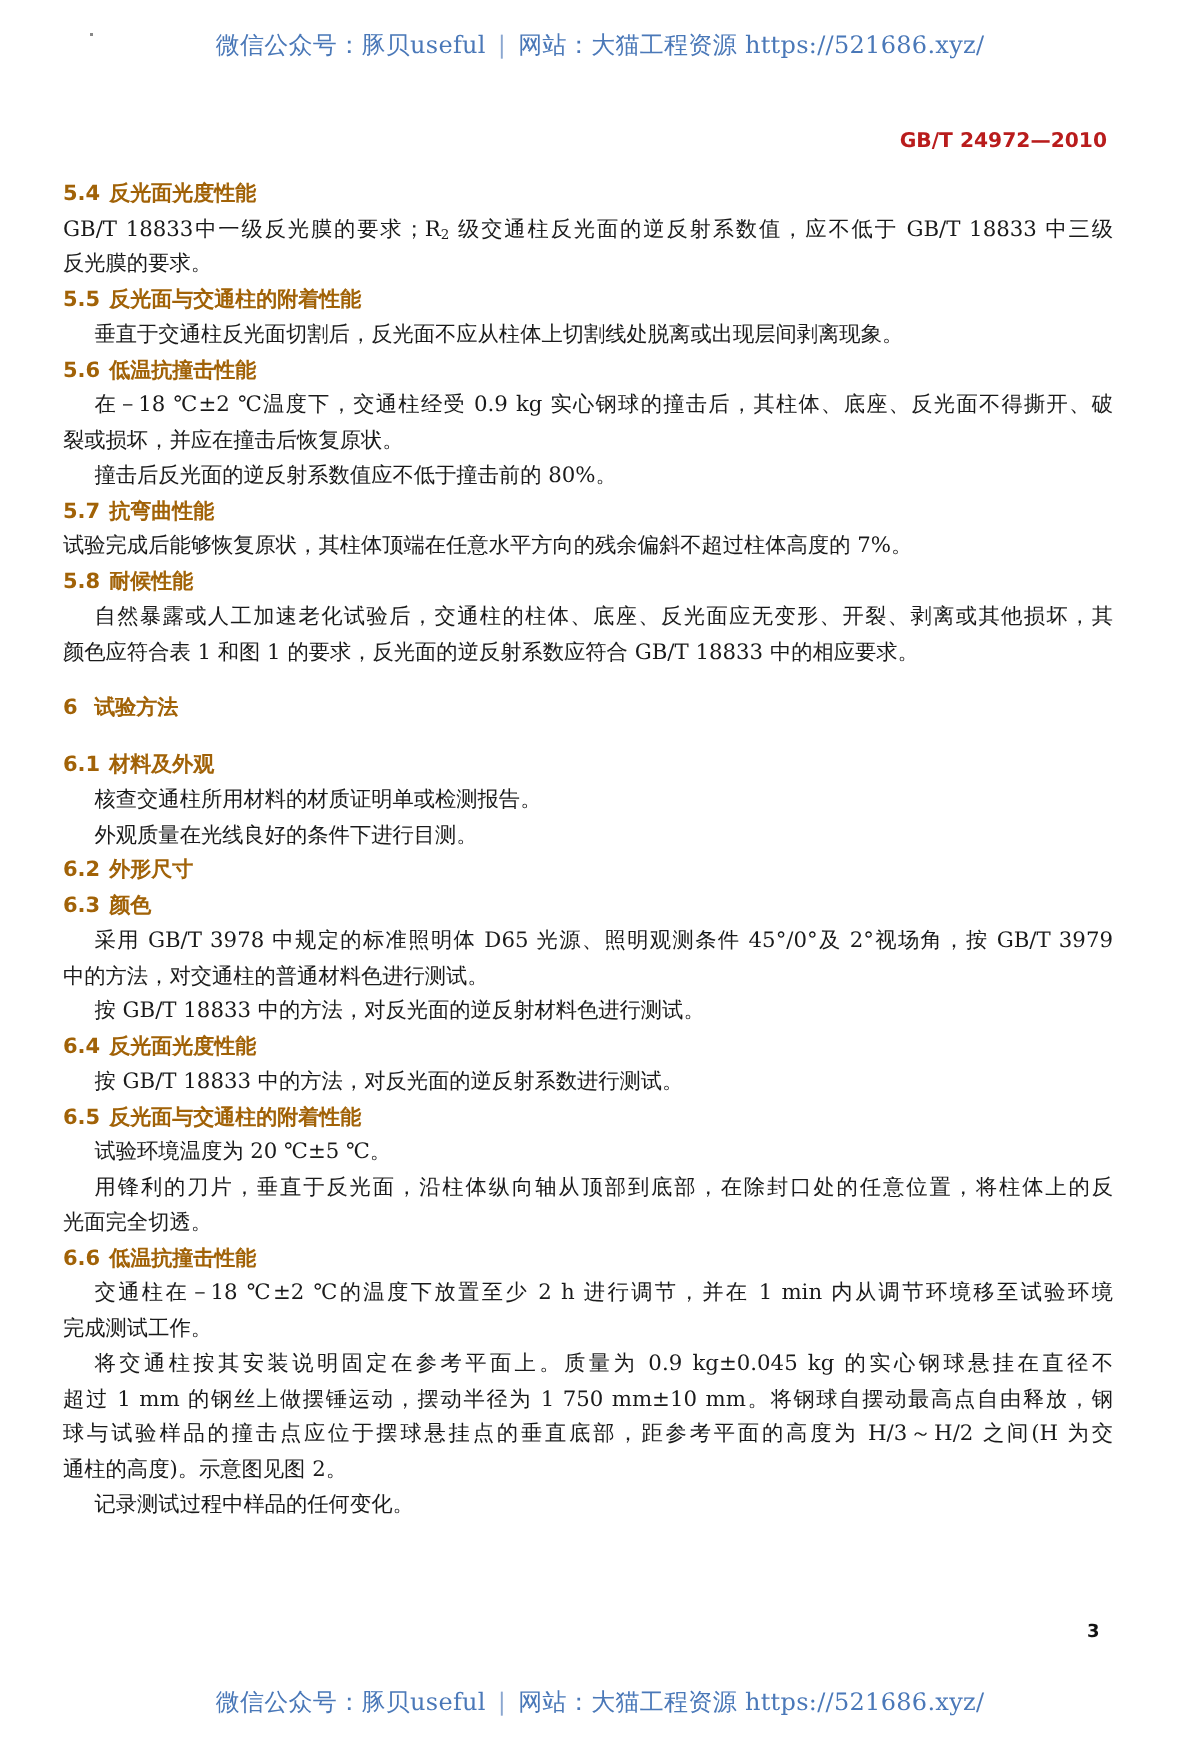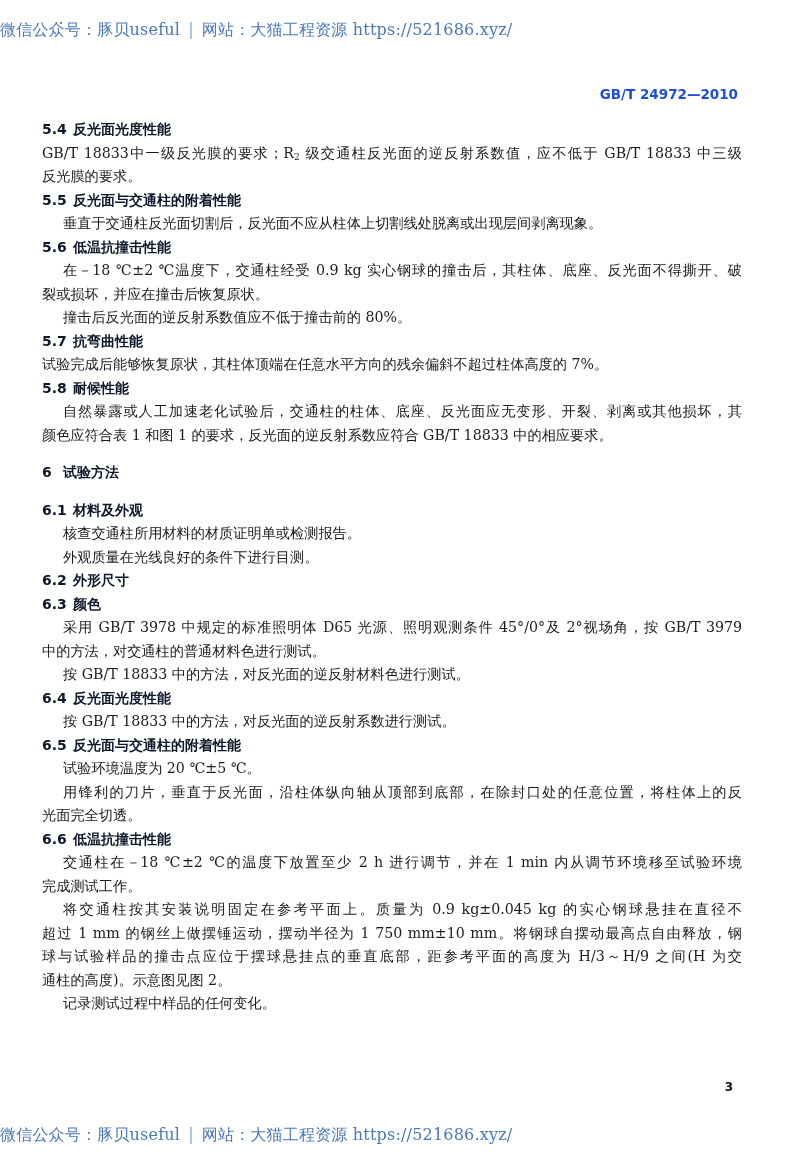--- a/index.html
+++ b/index.html
@@ -2,37 +2,37 @@
 <html><head>
 <meta charset="utf-8">
 <style>
   html, body { margin: 0; padding: 0; background: #ffffff; }
   body {
     width: 800px; height: 1168px; position: relative; overflow: hidden;
     font-family: "DejaVu Serif", "Liberation Serif", serif;
     color: #1a1a1a;
   }
   .watermark {
-    position: absolute; left: 0; width: 800px; 
+    position: absolute; left: 0; width: 800px; text-align: center;
     font-family: "DejaVu Serif", "Liberation Serif", serif;
     font-size: 16px; color: #4a78b8; letter-spacing: 0.2px;
   }
   .watermark .sep { margin: 0 8px; color: #8aa6d0; }
   .wm-top { top: 20px; }
   .wm-bottom { top: 1125px; }
   .std-code {
     position: absolute; right: 62px; top: 86px;
     font-family: "DejaVu Sans", "Liberation Sans", sans-serif;
-    font-weight: bold; font-size: 13.5px; color: #1d4ed8;
+    font-weight: bold; font-size: 13.5px; color: #b91c1c;
   }
   .content { position: absolute; left: 42px; top: 118px; width: 700px; }
   .line { height: 23.5px; line-height: 23.5px; font-size: 14.2px; white-space: nowrap; }
   .head {
     font-family: "DejaVu Sans", "Liberation Sans", sans-serif;
-    font-weight: bold; font-size: 14px; color: #0f172a;
+    font-weight: bold; font-size: 14px; color: #a16207;
   }
   .head .num { display: inline-block; width: 26px; margin-left: 0; font-weight: bold; }
   .head.h1 .num { width: 16px; }
   .indent { padding-left: 21px; }
   .justify { text-align: justify; text-align-last: justify; }
   .gap { height: 14px; }
   sub { font-size: 9px; vertical-align: -2px; }
   .page-num {
     position: absolute; right: 67px; top: 1080px;
     font-family: "DejaVu Sans", "Liberation Sans", sans-serif;
@@ -95,21 +95,21 @@
   <div class="line head"><span class="num">6.5</span> <span>反光面与交通柱的附着性能</span></div>
   <div class="line indent">试验环境温度为 20 ℃±5 ℃。</div>
   <div class="line indent justify">用锋利的刀片，垂直于反光面，沿柱体纵向轴从顶部到底部，在除封口处的任意位置，将柱体上的反</div>
   <div class="line">光面完全切透。</div>
 
   <div class="line head"><span class="num">6.6</span> <span>低温抗撞击性能</span></div>
   <div class="line indent justify">交通柱在－18 ℃±2 ℃的温度下放置至少 2 h 进行调节，并在 1 min 内从调节环境移至试验环境</div>
   <div class="line">完成测试工作。</div>
   <div class="line indent justify">将交通柱按其安装说明固定在参考平面上。质量为 0.9 kg±0.045 kg 的实心钢球悬挂在直径不</div>
   <div class="line justify">超过 1 mm 的钢丝上做摆锤运动，摆动半径为 1 750 mm±10 mm。将钢球自摆动最高点自由释放，钢</div>
-  <div class="line justify">球与试验样品的撞击点应位于摆球悬挂点的垂直底部，距参考平面的高度为 H/3～H/9 之间(H 为交</div>
+  <div class="line justify">球与试验样品的撞击点应位于摆球悬挂点的垂直底部，距参考平面的高度为 H/3～H/2 之间(H 为交</div>
   <div class="line">通柱的高度)。示意图见图 2。</div>
   <div class="line indent">记录测试过程中样品的任何变化。</div>
 </div>
 
 <div class="page-num">3</div>
 
 <div class="watermark wm-bottom">
   <span>微信公众号：豚贝useful</span><span class="sep">|</span><span>网站：大猫工程资源 https://521686.xyz/</span>
 </div>
 

